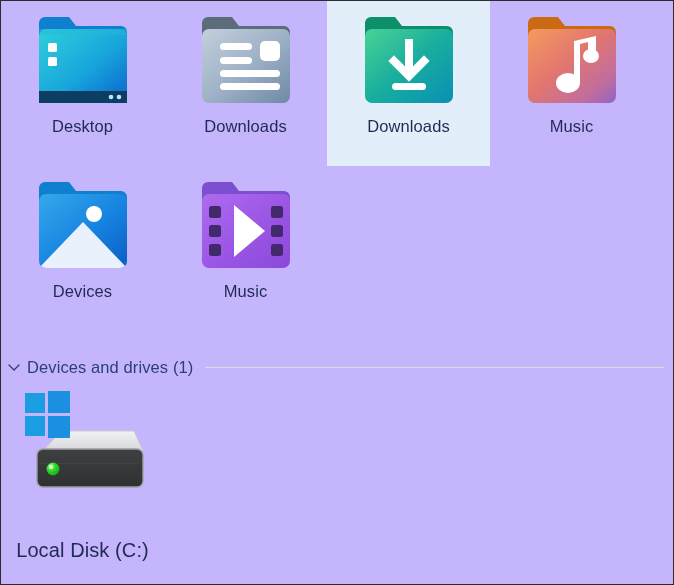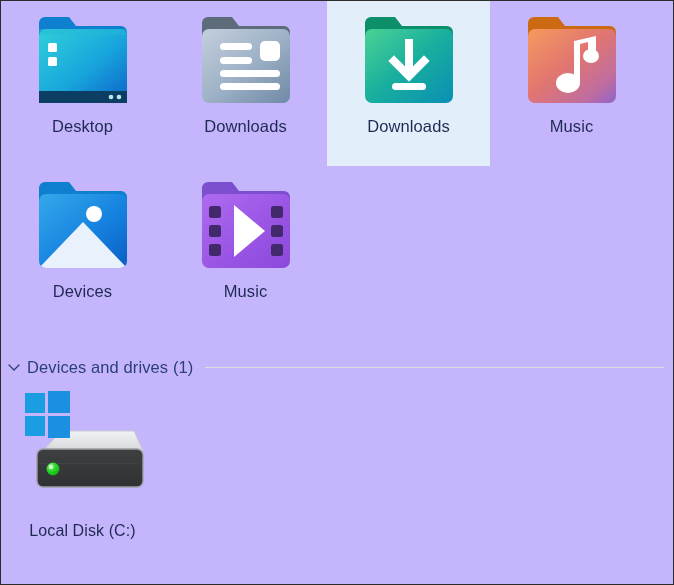--- a/index.html
+++ b/index.html
@@ -117,22 +117,22 @@
     align-items: center;
     padding-top: 4px;
     box-sizing: border-box;
   }
   .drive-icon-box {
     width: 132px;
     height: 112px;
     position: relative;
   }
   .drive-label {
-    margin-top: 19px;
-    font-size: 16px;
+    margin-top: 38px;
+    font-size: 20px;
     line-height: 22px;
     color: #1f2a53;
     white-space: nowrap;
     letter-spacing: 0.1px;
   }
   svg { display: block; }
 </style>
 </head>
 <body>
 

